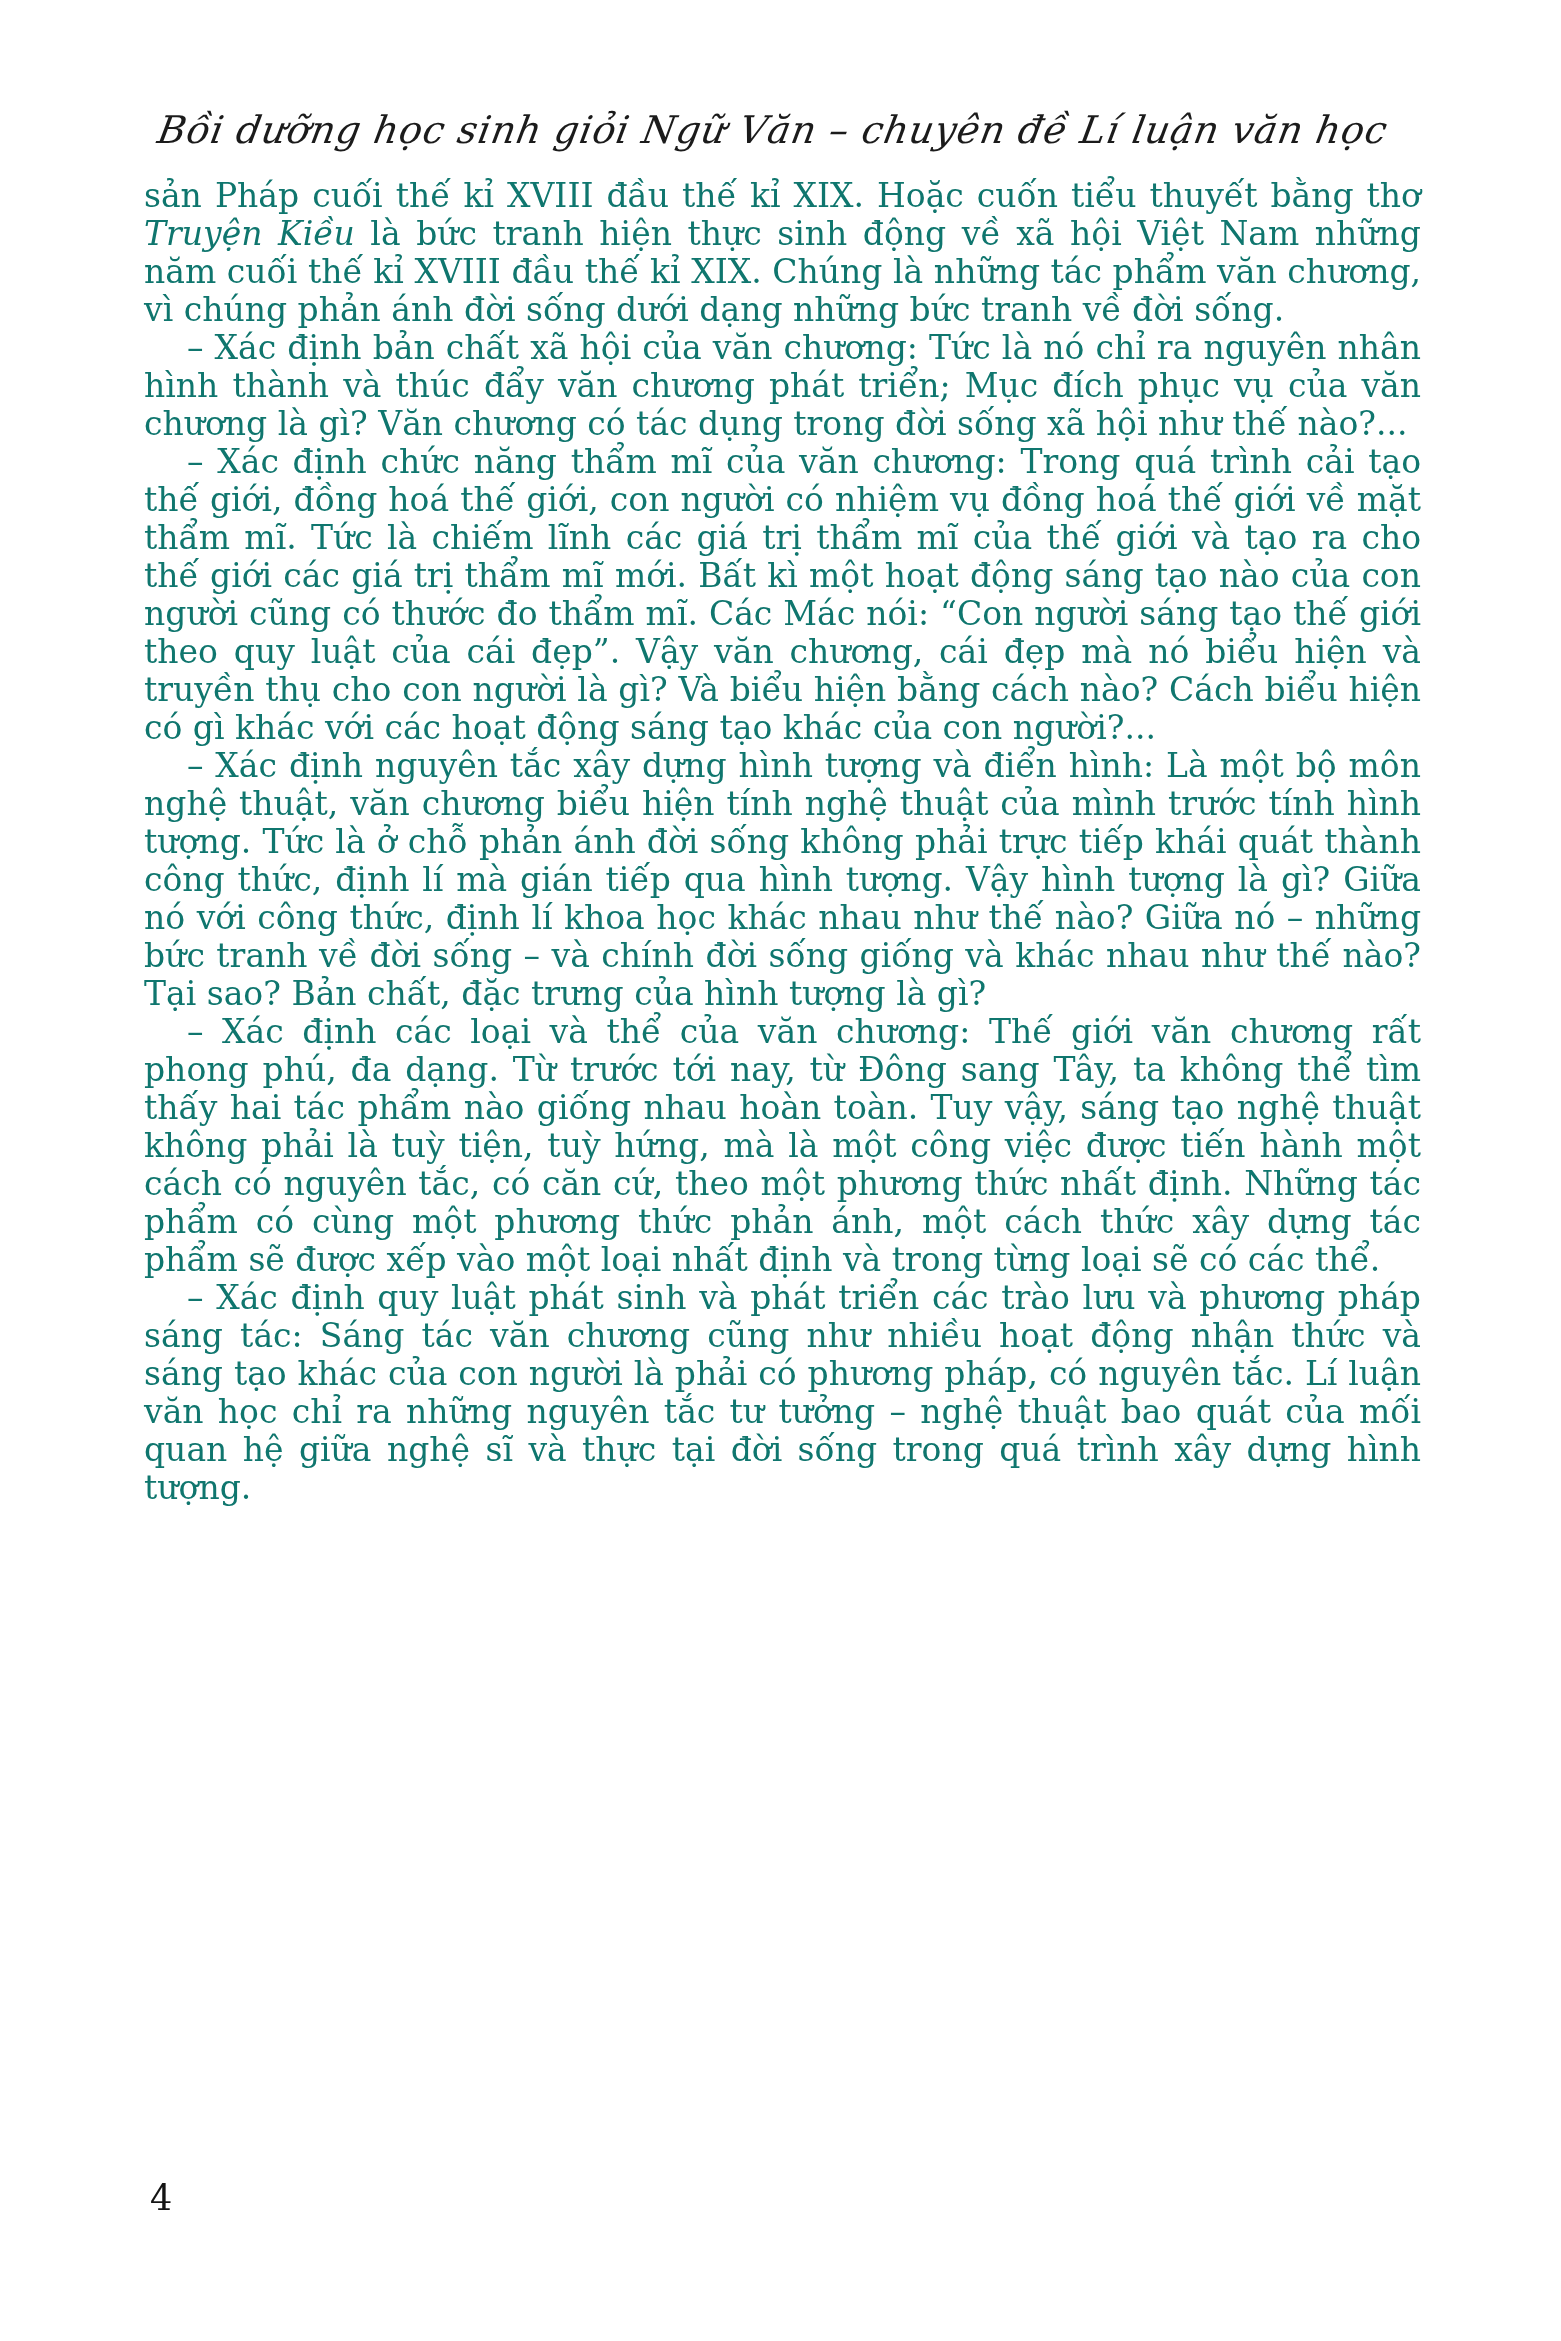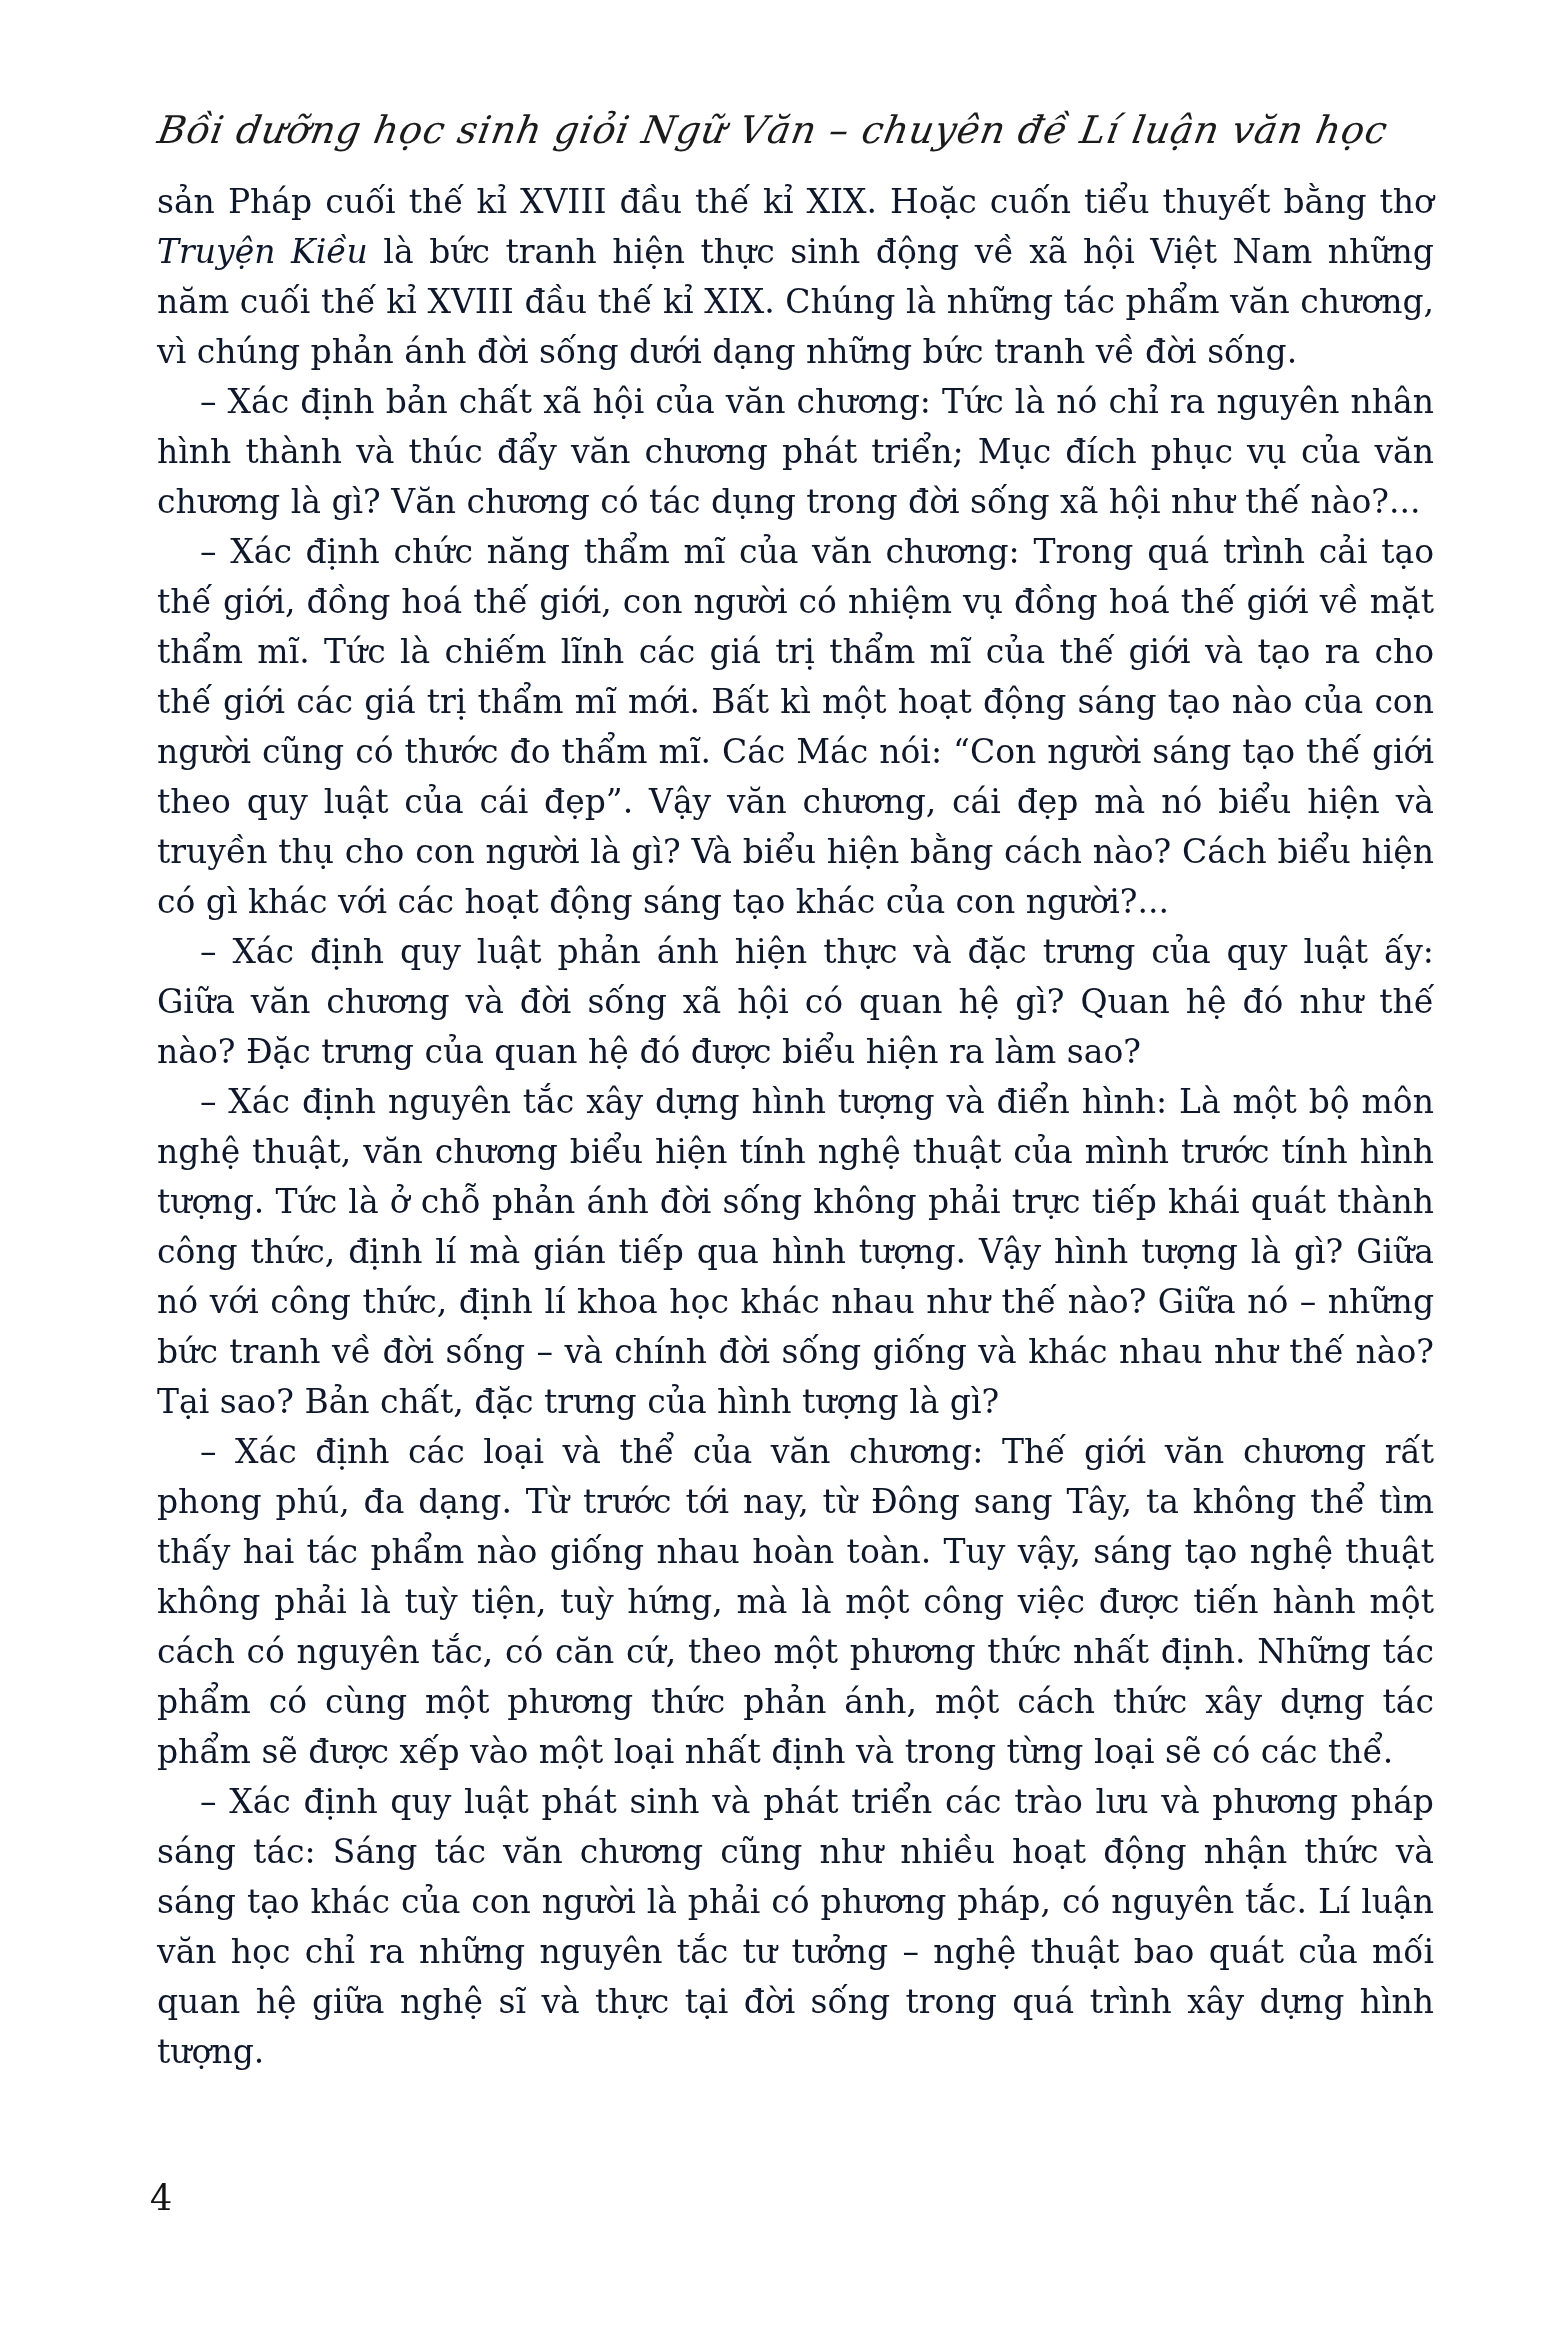--- a/index.html
+++ b/index.html
@@ -26,27 +26,27 @@
     font-style: italic;
     font-weight: 400;
     letter-spacing: 0.8px;
     transform: skewX(-10deg);
     transform-origin: left bottom;
     white-space: nowrap;
     color: #1b1b1b;
   }
   .page-body {
     position: absolute;
-    left: 157px;
+    left: 144px;
     top: 177px;
     width: 1277px;
     font-size: 33px;
-    line-height: 50px;
+    line-height: 38px;
     text-align: justify;
-    color: #0f172a;
+    color: #0f766e;
   }
   .page-body p.para {
     margin: 0;
     padding: 0;
   }
   .page-body p.para.indent {
     text-indent: 43px;
   }
   .page-body .italic {
     font-style: italic;
@@ -63,21 +63,20 @@
 </head>
 <body>
 
 <div class="page">
   <div class="running-header">Bồi dưỡng học sinh giỏi Ngữ Văn – chuyên đề Lí luận văn học</div>
 
   <div class="page-body">
       <p class="para"><span>sản Pháp cuối thế kỉ XVIII đầu thế kỉ XIX. Hoặc cuốn tiểu thuyết bằng thơ </span><span class="italic">Truyện Kiều</span><span> là bức tranh hiện thực sinh động về xã hội Việt Nam những năm cuối thế kỉ XVIII đầu thế kỉ XIX. Chúng là những tác phẩm văn chương, vì chúng phản ánh đời sống dưới dạng những bức tranh về đời sống.</span></p>
       <p class="para indent"><span>– Xác định bản chất xã hội của văn chương: Tức là nó chỉ ra nguyên nhân hình thành và thúc đẩy văn chương phát triển; Mục đích phục vụ của văn chương là gì? Văn chương có tác dụng trong đời sống xã hội như thế nào?...</span></p>
       <p class="para indent"><span>– Xác định chức năng thẩm mĩ của văn chương: Trong quá trình cải tạo thế giới, đồng hoá thế giới, con người có nhiệm vụ đồng hoá thế giới về mặt thẩm mĩ. Tức là chiếm lĩnh các giá trị thẩm mĩ của thế giới và tạo ra cho thế giới các giá trị thẩm mĩ mới. Bất kì một hoạt động sáng tạo nào của con người cũng có thước đo thẩm mĩ. Các Mác nói: “Con người sáng tạo thế giới theo quy luật của cái đẹp”. Vậy văn chương, cái đẹp mà nó biểu hiện và truyền thụ cho con người là gì? Và biểu hiện bằng cách nào? Cách biểu hiện có gì khác với các hoạt động sáng tạo khác của con người?...</span></p>
-      <p class="para indent"><span>– Xác định quy luật phản ánh hiện thực và đặc trưng của quy luật ấy: Giữa văn chương và đời sống xã hội có quan hệ gì? Quan hệ đó như thế nào? Đặc trưng của quan hệ đó được biểu hiện ra làm sao?</span></p>
       <p class="para indent"><span>– Xác định nguyên tắc xây dựng hình tượng và điển hình: Là một bộ môn nghệ thuật, văn chương biểu hiện tính nghệ thuật của mình trước tính hình tượng. Tức là ở chỗ phản ánh đời sống không phải trực tiếp khái quát thành công thức, định lí mà gián tiếp qua hình tượng. Vậy hình tượng là gì? Giữa nó với công thức, định lí khoa học khác nhau như thế nào? Giữa nó – những bức tranh về đời sống – và chính đời sống giống và khác nhau như thế nào? Tại sao? Bản chất, đặc trưng của hình tượng là gì?</span></p>
       <p class="para indent"><span>– Xác định các loại và thể của văn chương: Thế giới văn chương rất phong phú, đa dạng. Từ trước tới nay, từ Đông sang Tây, ta không thể tìm thấy hai tác phẩm nào giống nhau hoàn toàn. Tuy vậy, sáng tạo nghệ thuật không phải là tuỳ tiện, tuỳ hứng, mà là một công việc được tiến hành một cách có nguyên tắc, có căn cứ, theo một phương thức nhất định. Những tác phẩm có cùng một phương thức phản ánh, một cách thức xây dựng tác phẩm sẽ được xếp vào một loại nhất định và trong từng loại sẽ có các thể.</span></p>
       <p class="para indent"><span>– Xác định quy luật phát sinh và phát triển các trào lưu và phương pháp sáng tác: Sáng tác văn chương cũng như nhiều hoạt động nhận thức và sáng tạo khác của con người là phải có phương pháp, có nguyên tắc. Lí luận văn học chỉ ra những nguyên tắc tư tưởng – nghệ thuật bao quát của mối quan hệ giữa nghệ sĩ và thực tại đời sống trong quá trình xây dựng hình tượng.</span></p>
     </div>
 
   <div class="page-number">4</div>
 </div>
 
 
 </body></html>

